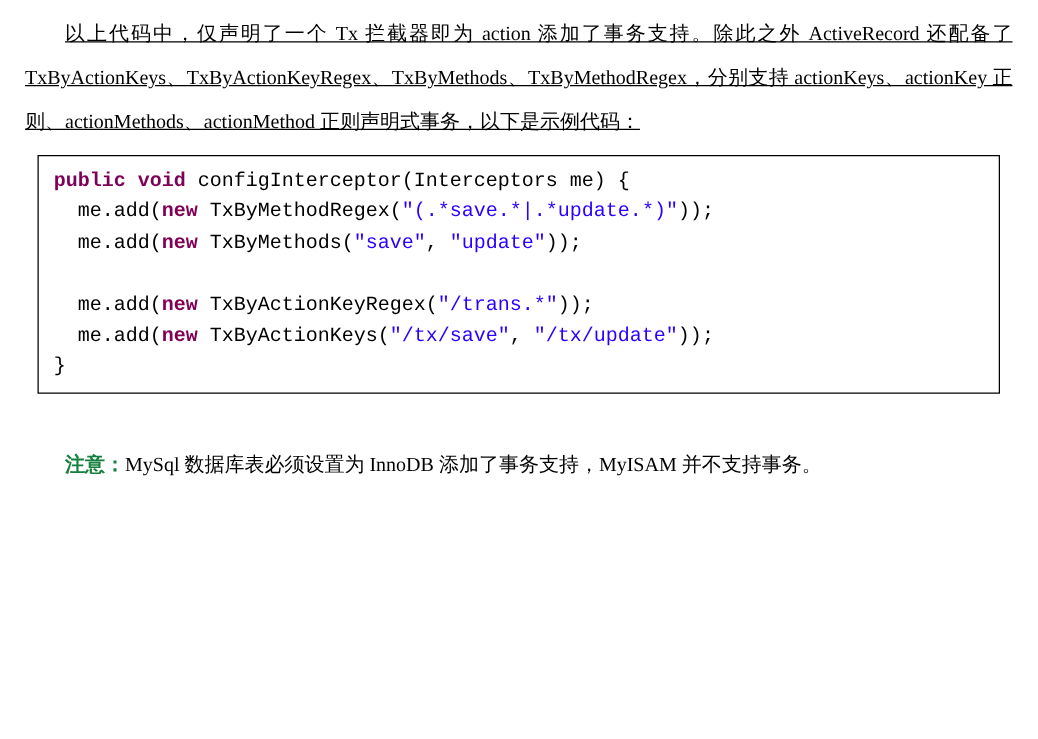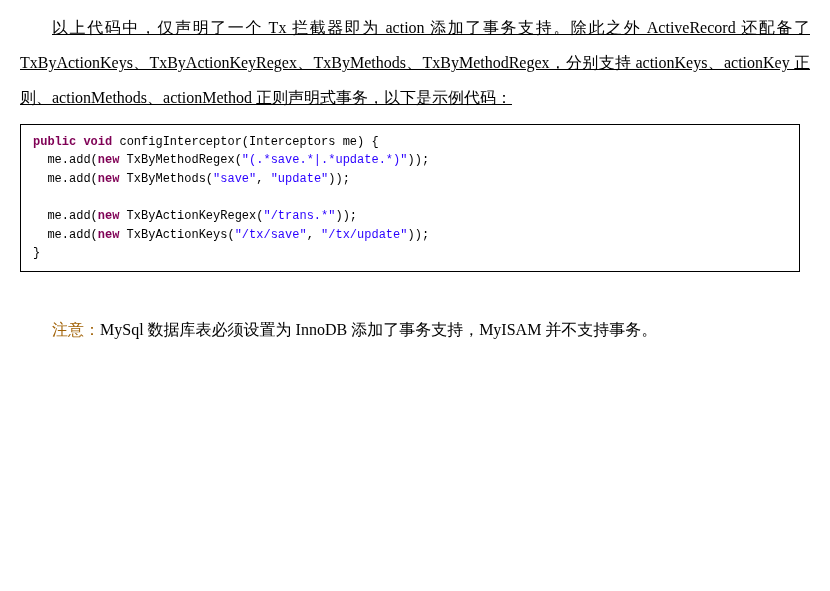--- a/index.html
+++ b/index.html
@@ -24,32 +24,32 @@
       margin-bottom: 6px;
       text-decoration: underline;
     }
     .para-noindent {
       text-align: justify;
       margin-bottom: 6px;
     }
     .code-block {
       border: 1px solid #000;
       padding: 8px 12px;
-      margin: 8px 10px 30px 0;
+      margin: 8px 10px 30px 10px;
       font-family: "Courier New", monospace;
-      font-size: 12px;
+      font-size: 16px;
       line-height: 1.55;
       white-space: pre;
       color: #000;
     }
     .kw-public { color: #7f0055; font-weight: bold; }
     .kw-void { color: #7f0055; font-weight: bold; }
     .kw-new { color: #7f0055; font-weight: bold; }
     .str { color: #2a00ff; }
-    .red-bold { color: #a16207; font-weight: normal; }
+    .red-bold { color: #15803d; font-weight: bold; }
     .note-line {
       text-indent: 2em;
     }
     .section2 {
       margin-top: 40px;
     }
   </style>
 </head>
 <body>
 

